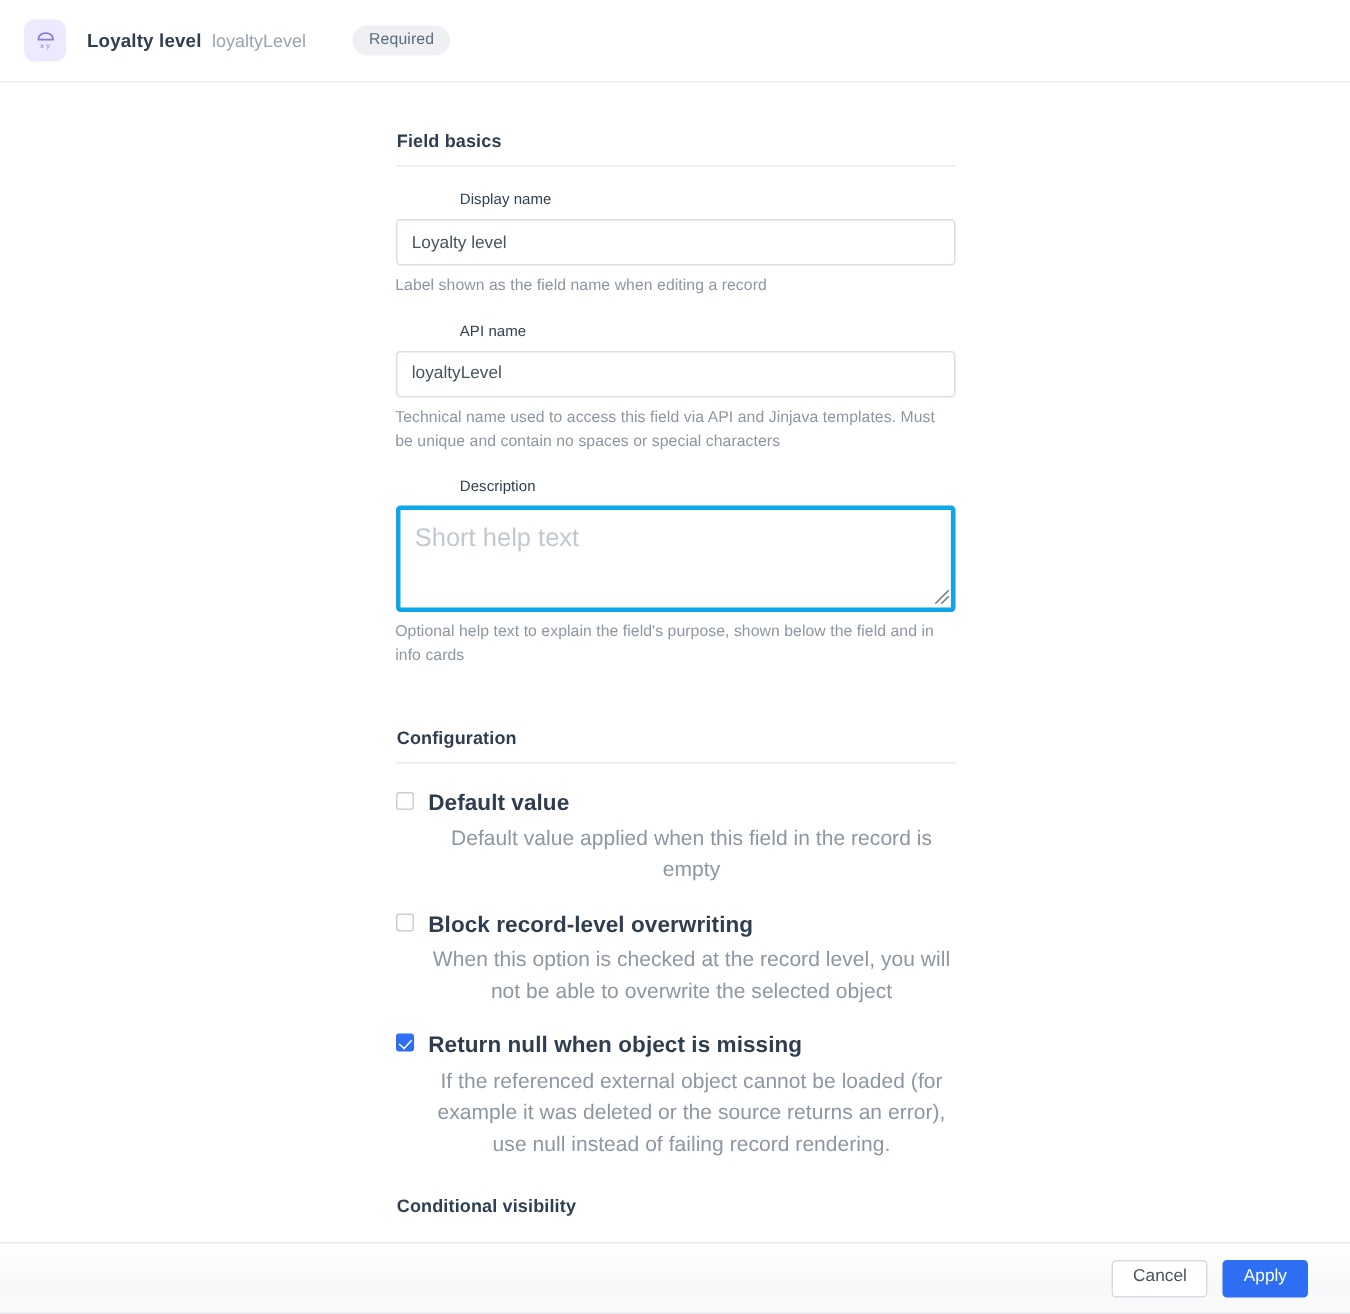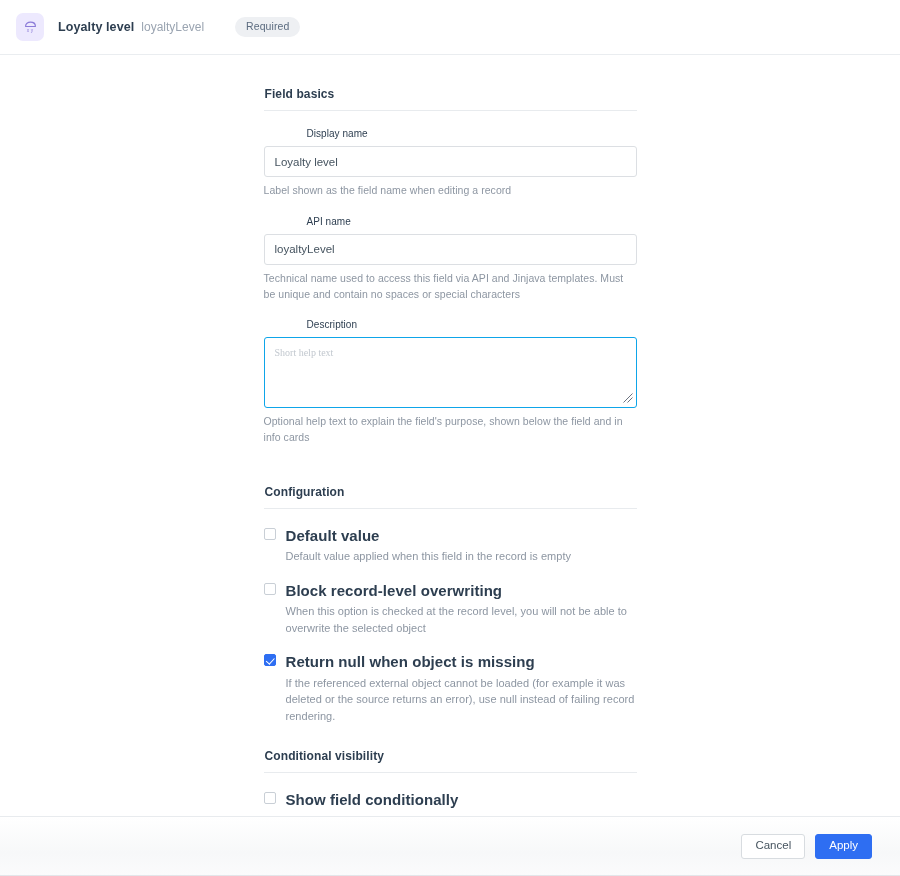--- a/index.html
+++ b/index.html
@@ -106,25 +106,25 @@
     color: #45535f;
     padding: 0 10px;
     outline: none;
   }
   .text-input::placeholder { color: #b9bfc7; }
 
   .textarea-wrap { position: relative; }
   .text-area {
     width: 100%;
     height: 71px;
-    border: 1px solid #0ea5e9;
+    border: 3px solid #0ea5e9;
     border-radius: 3px;
     background: #fff;
-    font-family: Liberation Serif, serif;
-    font-size: 10px;
+    font-family: Liberation Sans, sans-serif;
+    font-size: 17px;
     color: #45535f;
     padding: 9px 10px;
     outline: none;
     resize: none;
     display: block;
   }
   .text-area::placeholder { color: #c2c8cf; }
   .resize-handle {
     position: absolute;
     right: 3px;
@@ -182,32 +182,33 @@
   }
   .check-text { flex: 1 1 auto; min-width: 0; }
   .check-title {
     font-size: 15px;
     font-weight: bold;
     color: #2d3e50;
     line-height: 1.35;
     letter-spacing: 0.05px;
   }
   .check-desc {
-    font-size: 11px;
+    font-size: 14px;
     color: #8d96a2;
     line-height: 1.52;
     margin-top: 2px;
     letter-spacing: 0.03px;
+    text-align: center;
   }
 
   
   .footer {
     position: absolute;
     left: 0; right: 0; bottom: 0;
-    height: 60px;
+    height: 48px;
     border-top: 1px solid #e8ebee;
     border-bottom: 1px solid #e3e6ea;
     background: linear-gradient(180deg, #ffffff 0%, #f7f8f9 62%, #fbfbfc 100%);
     display: flex;
     align-items: center;
     justify-content: flex-end;
     padding-right: 28px;
     gap: 10px;
   }
   .btn {

